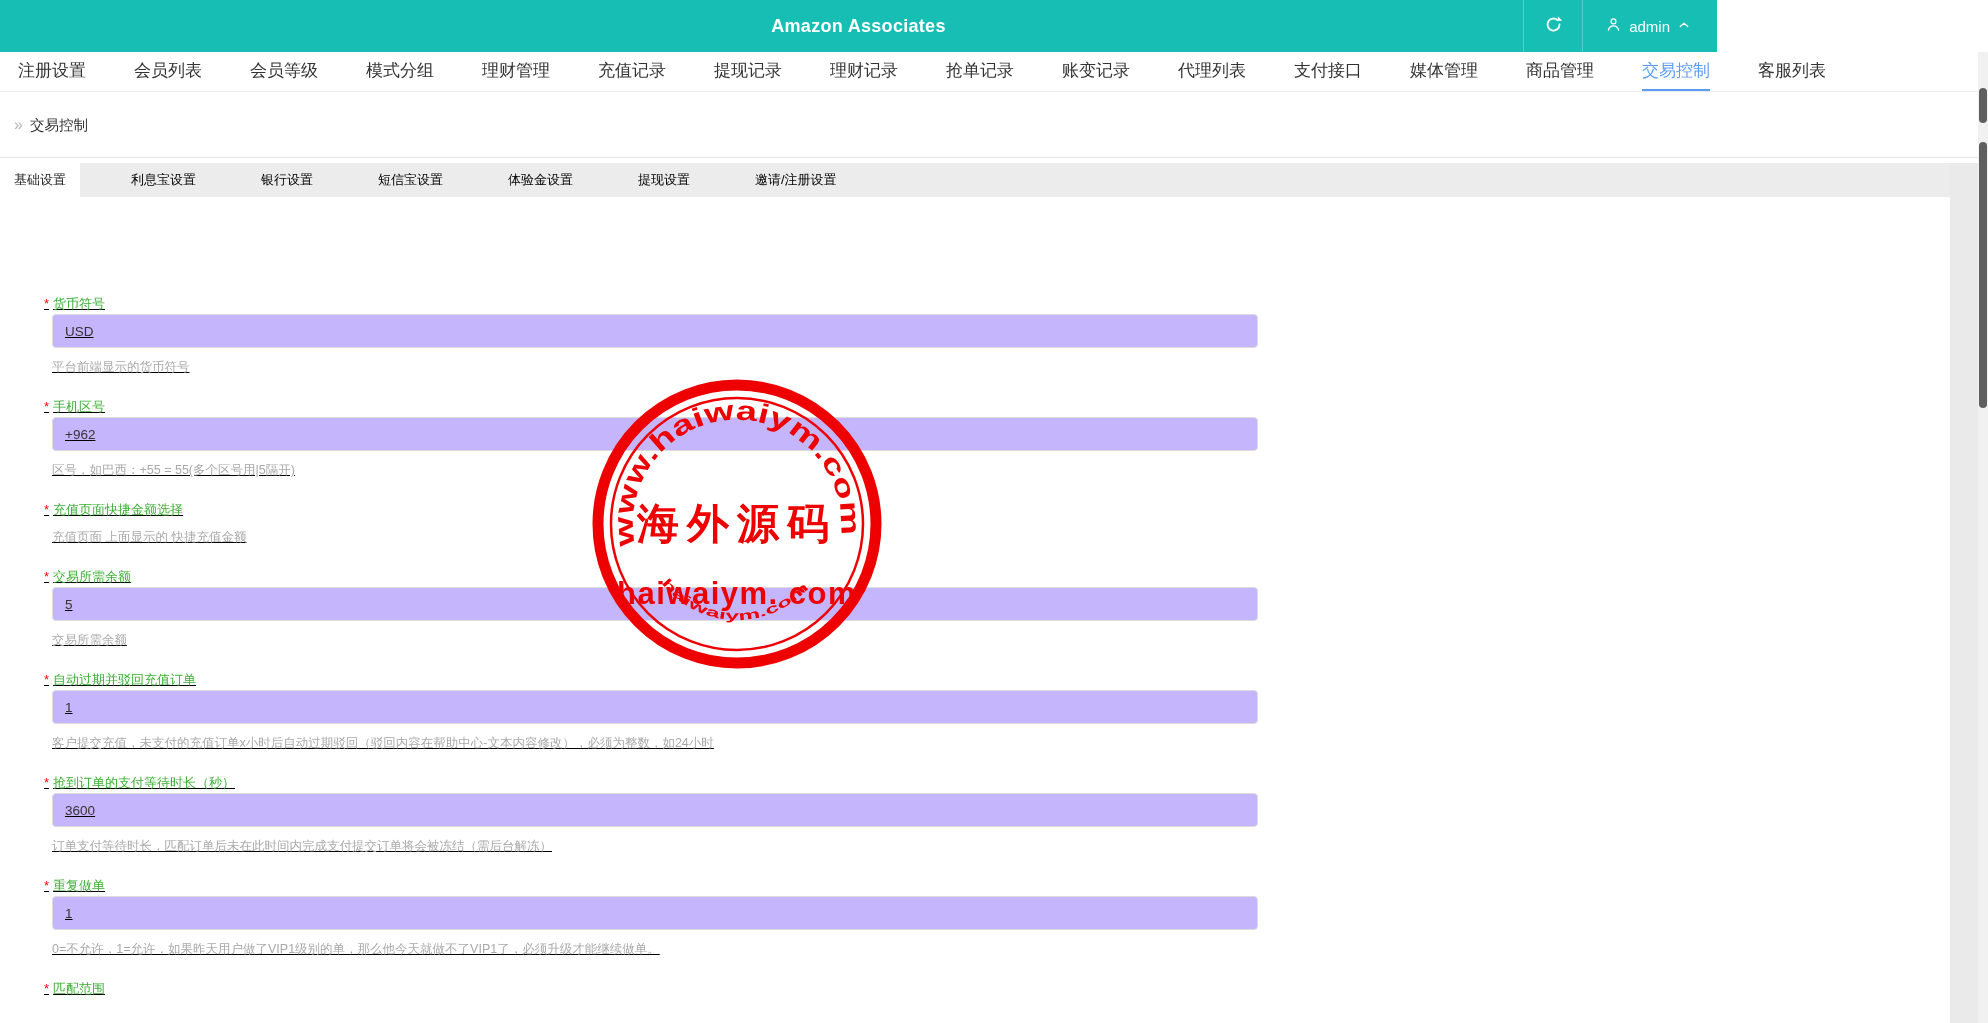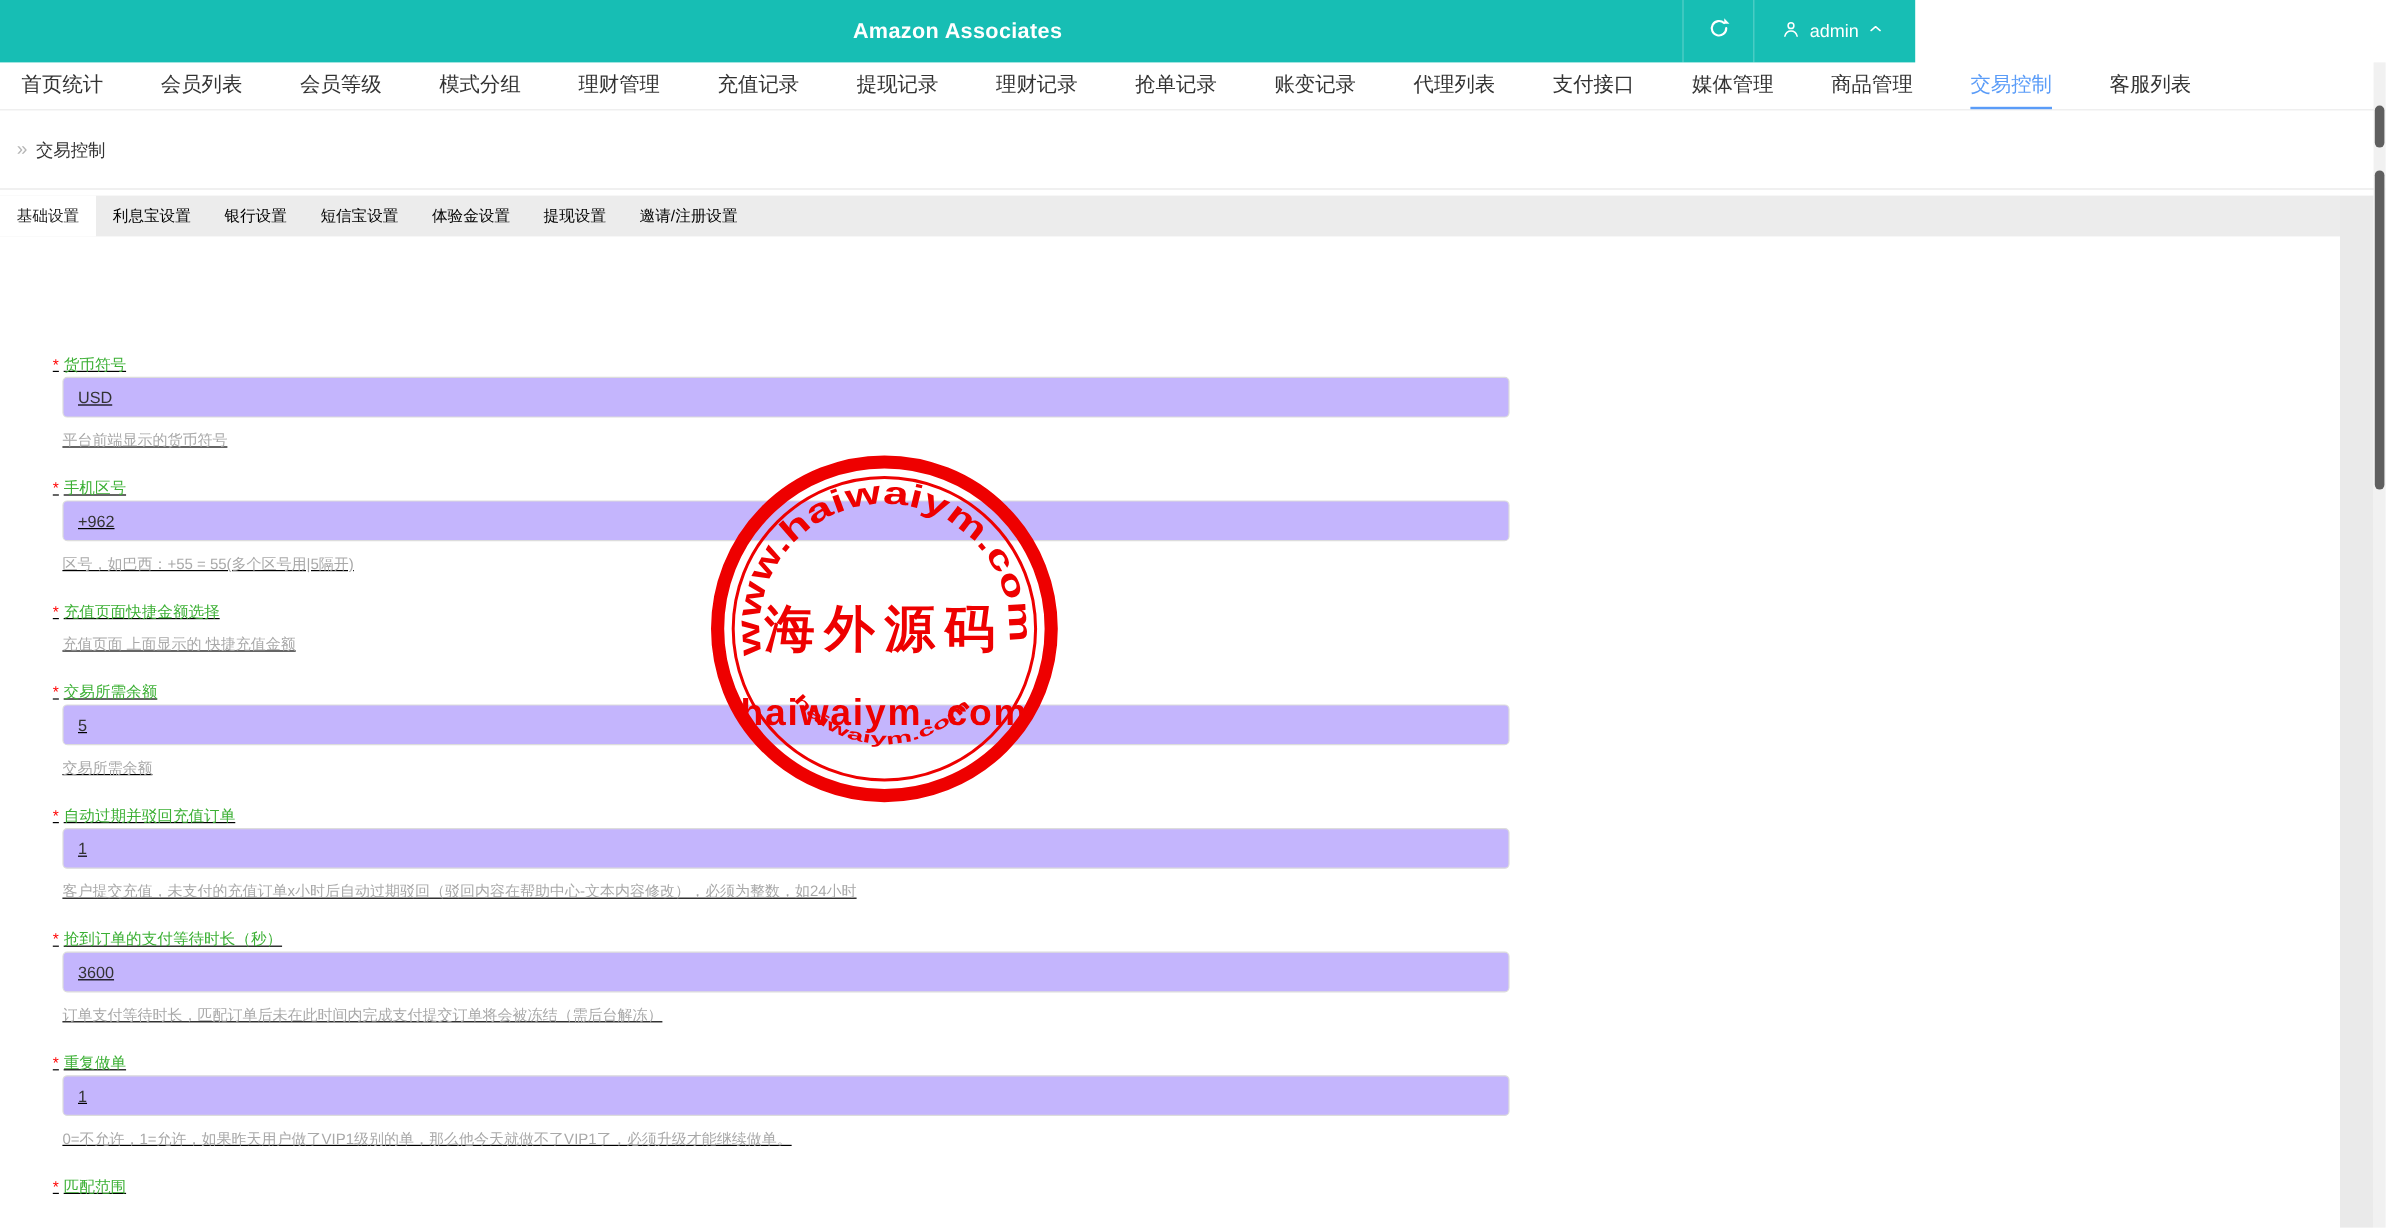--- a/index.html
+++ b/index.html
@@ -1,20 +1,20 @@
 <!DOCTYPE html>
 <html><head>
 <meta charset="utf-8">
 <style>
   * { margin:0; padding:0; box-sizing:border-box; }
   html,body { width:1988px; height:1023px; overflow:hidden; background:#fff;
               font-family:"Liberation Sans","DejaVu Sans",sans-serif; }
 
   
-  .header { position:absolute; top:0; left:0; width:1596px; height:52px; background:#17beb4; z-index:20; }
+  .header { position:absolute; top:0; left:0; width:1717px; height:52px; background:#17beb4; z-index:20; }
   .header-title { position:absolute; left:0; right:0; top:0; height:52px; line-height:52px;
                   text-align:center; color:#fff; font-size:18px; font-weight:600; letter-spacing:.3px; }
   .header-right { position:absolute; right:0; top:0; height:52px; display:flex; align-items:stretch;padding-left:19px; }
   .hdr-divider { width:1px; background:rgba(255,255,255,.28); }
   .refresh-btn { width:58px; display:flex; align-items:center; justify-content:center; cursor:pointer; }
   .user-area { display:flex; align-items:center; gap:7px; padding:0 26px 0 22px; color:#fff;
                font-size:15px; cursor:pointer; }
 
   
   .nav { position:absolute; top:52px; left:0; width:1988px; height:40px; background:#fff;
@@ -23,21 +23,21 @@
   .nav-item.active { color:#5a9cf8; border-bottom:2px solid #5a9cf8; }
 
   
   .breadcrumb { position:absolute; top:93px; left:0; width:1988px; height:65px; background:#fff;
                 border-bottom:1px solid #e6e6e6; display:flex; align-items:center; padding-left:14px; gap:7px; }
   .crumb-arrow { color:#b5b5b5; font-size:16px; }
   .crumb-label { color:#333; font-size:14.5px; }
 
   
   .tabsbar { position:absolute; top:163px; left:0; width:1950px; height:34px; background:#ececec;
-             display:flex; align-items:stretch; z-index:6; }
+             display:flex; align-items:stretch; z-index:6;gap:37px; }
   .tab { padding:0 14px; line-height:34px; font-size:13px; color:#000000; cursor:pointer; white-space:nowrap; }
   .tab.active { background:#fff; color:#222; }
 
   
   .content { position:absolute; top:197px; left:0; width:1950px; height:826px; background:#fff;
              padding:99px 0 0 44px; }
   .field { margin-bottom:24px;text-decoration:underline; }
   .field-label { font-size:13px; line-height:16px; color:#3cb035; margin-bottom:2px; }
   .req { color:#ff0000; margin-right:4px; font-size:13px; }
   .text-input { display:block; width:1206px; height:34px; margin-left:8px; margin-top:2px;
@@ -82,21 +82,21 @@
       <span>
         <svg width="14" height="14" viewBox="0 0 24 24">
           <path d="M5.5 14.5 L12 9 L18.5 14.5" fill="none" stroke="#fff" stroke-width="2.2" stroke-linecap="round" stroke-linejoin="round"></path>
         </svg>
       </span>
     </div>
   </div>
 </div>
 
 <div class="nav">
-  <div class="nav-item">首页统计</div>
+  <div class="nav-item">注册设置</div>
   <div class="nav-item">会员列表</div>
   <div class="nav-item">会员等级</div>
   <div class="nav-item">模式分组</div>
   <div class="nav-item">理财管理</div>
   <div class="nav-item">充值记录</div>
   <div class="nav-item">提现记录</div>
   <div class="nav-item">理财记录</div>
   <div class="nav-item">抢单记录</div>
   <div class="nav-item">账变记录</div>
   <div class="nav-item">代理列表</div>

